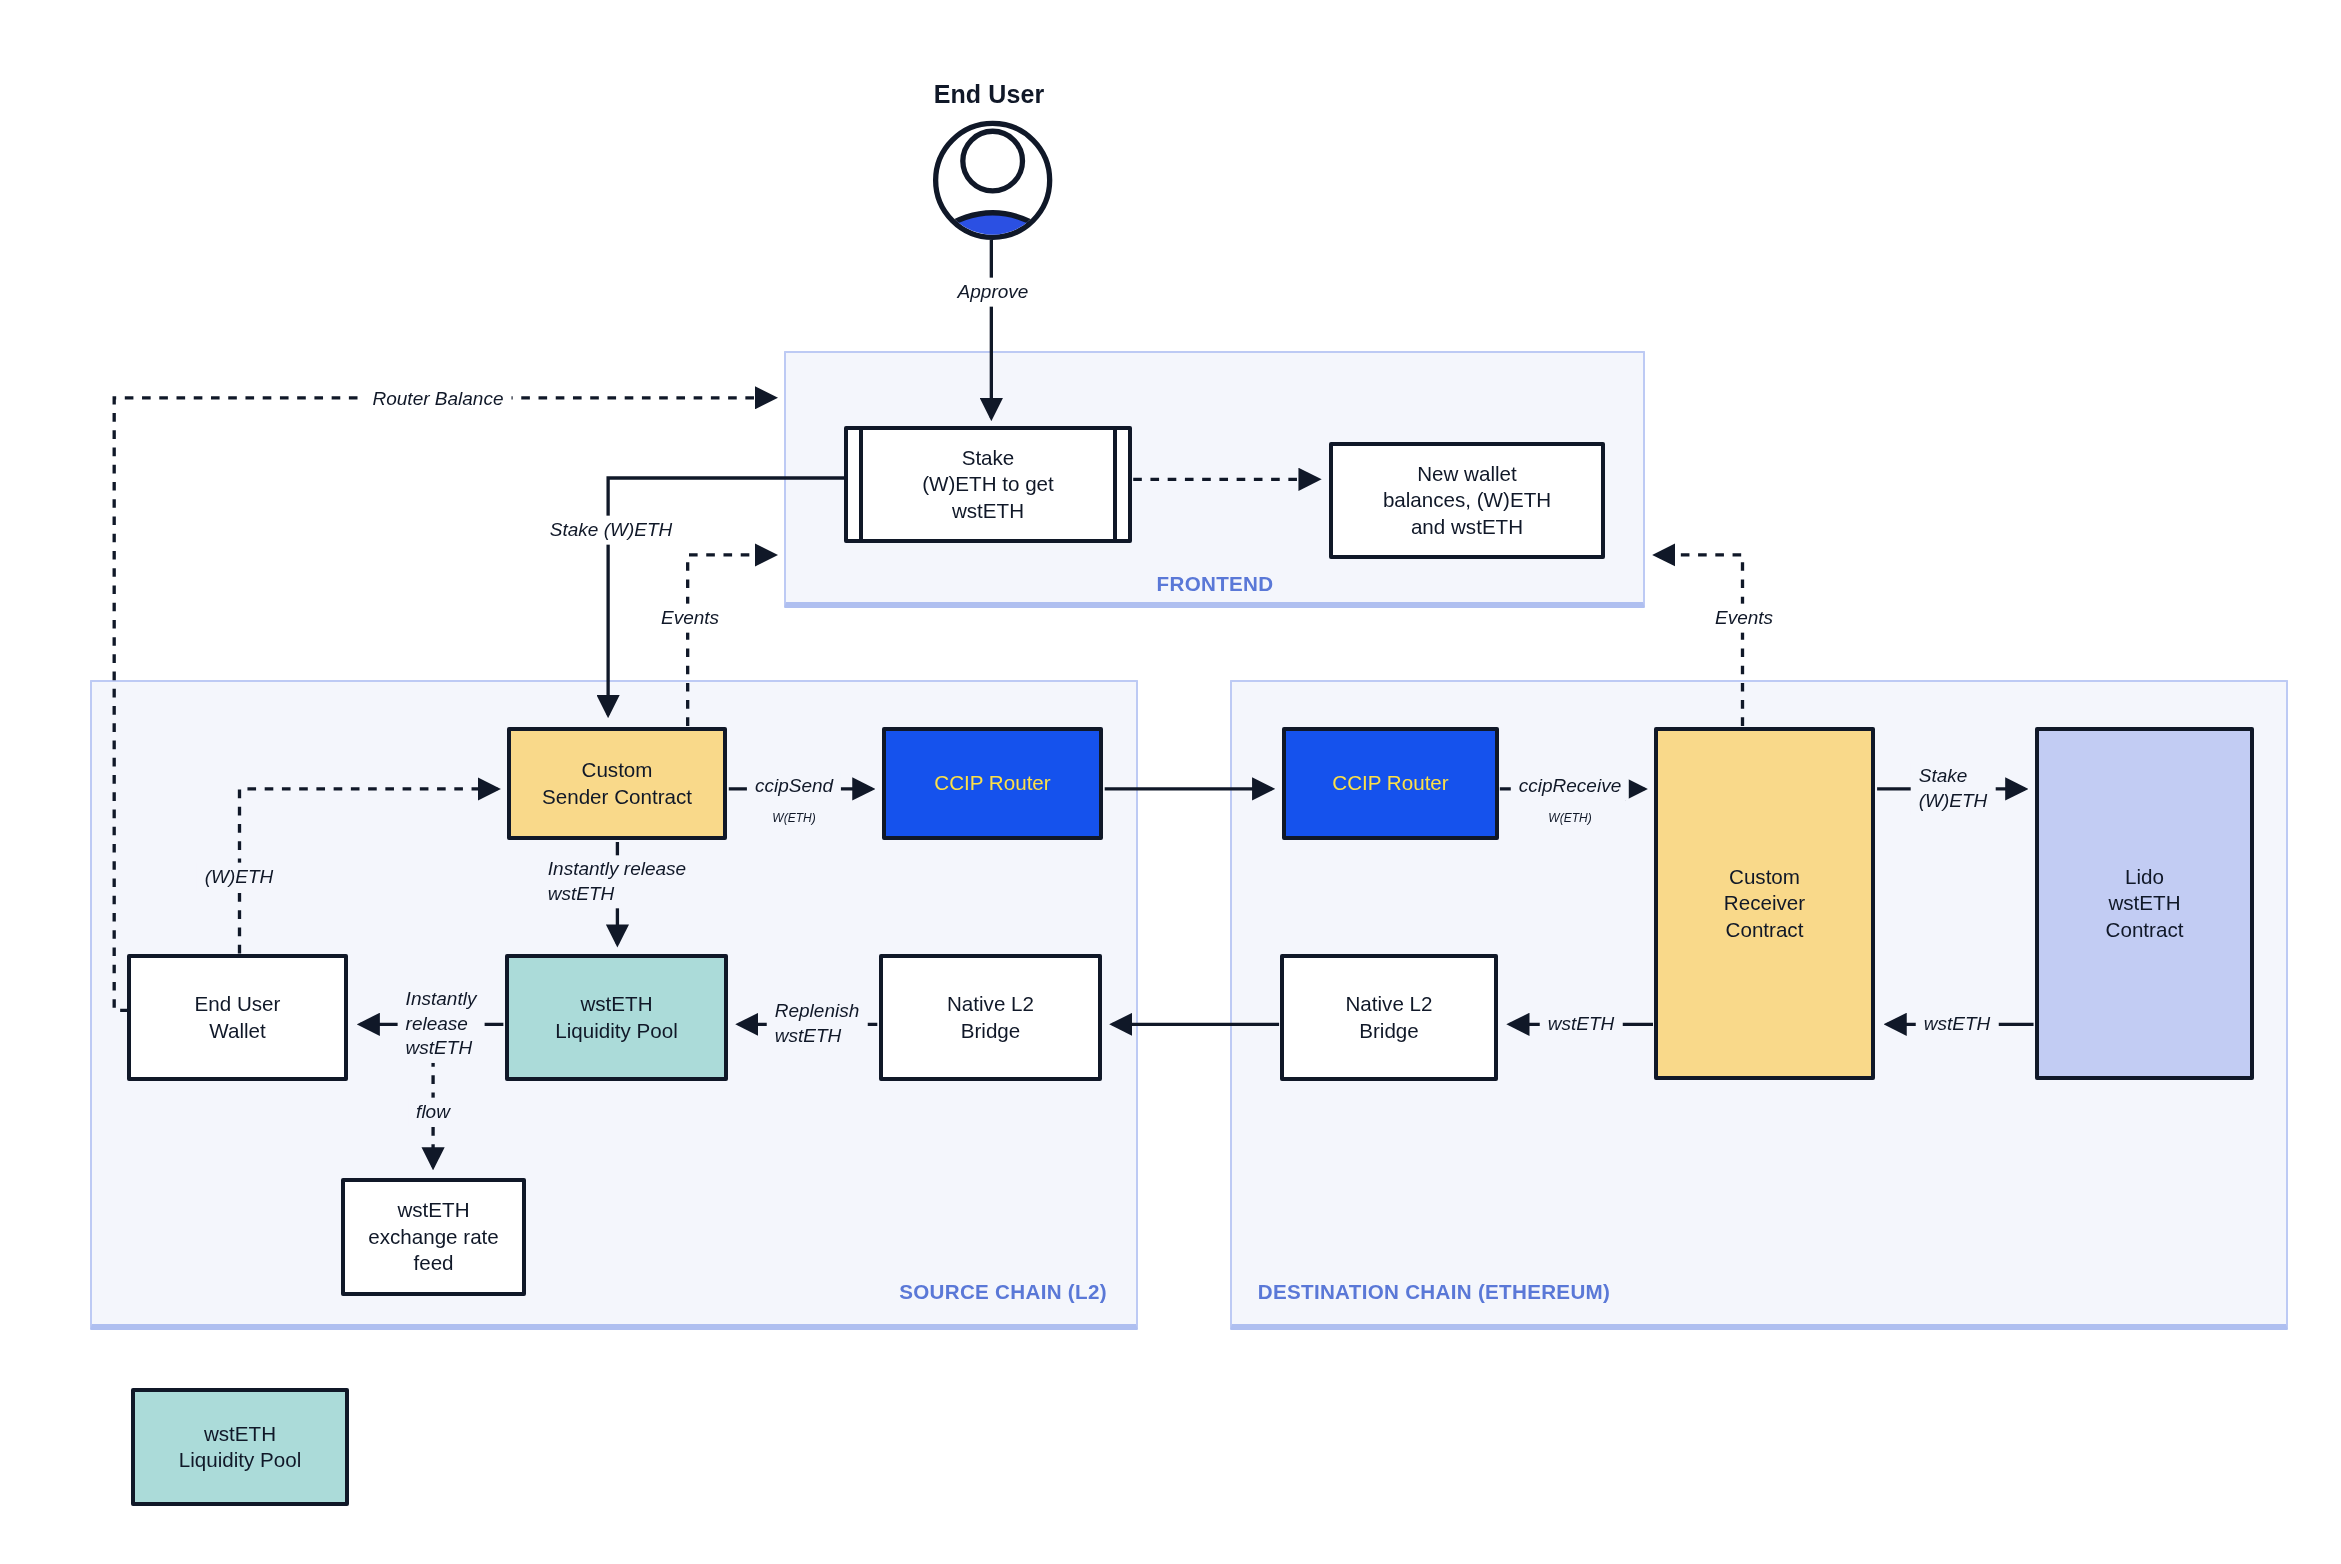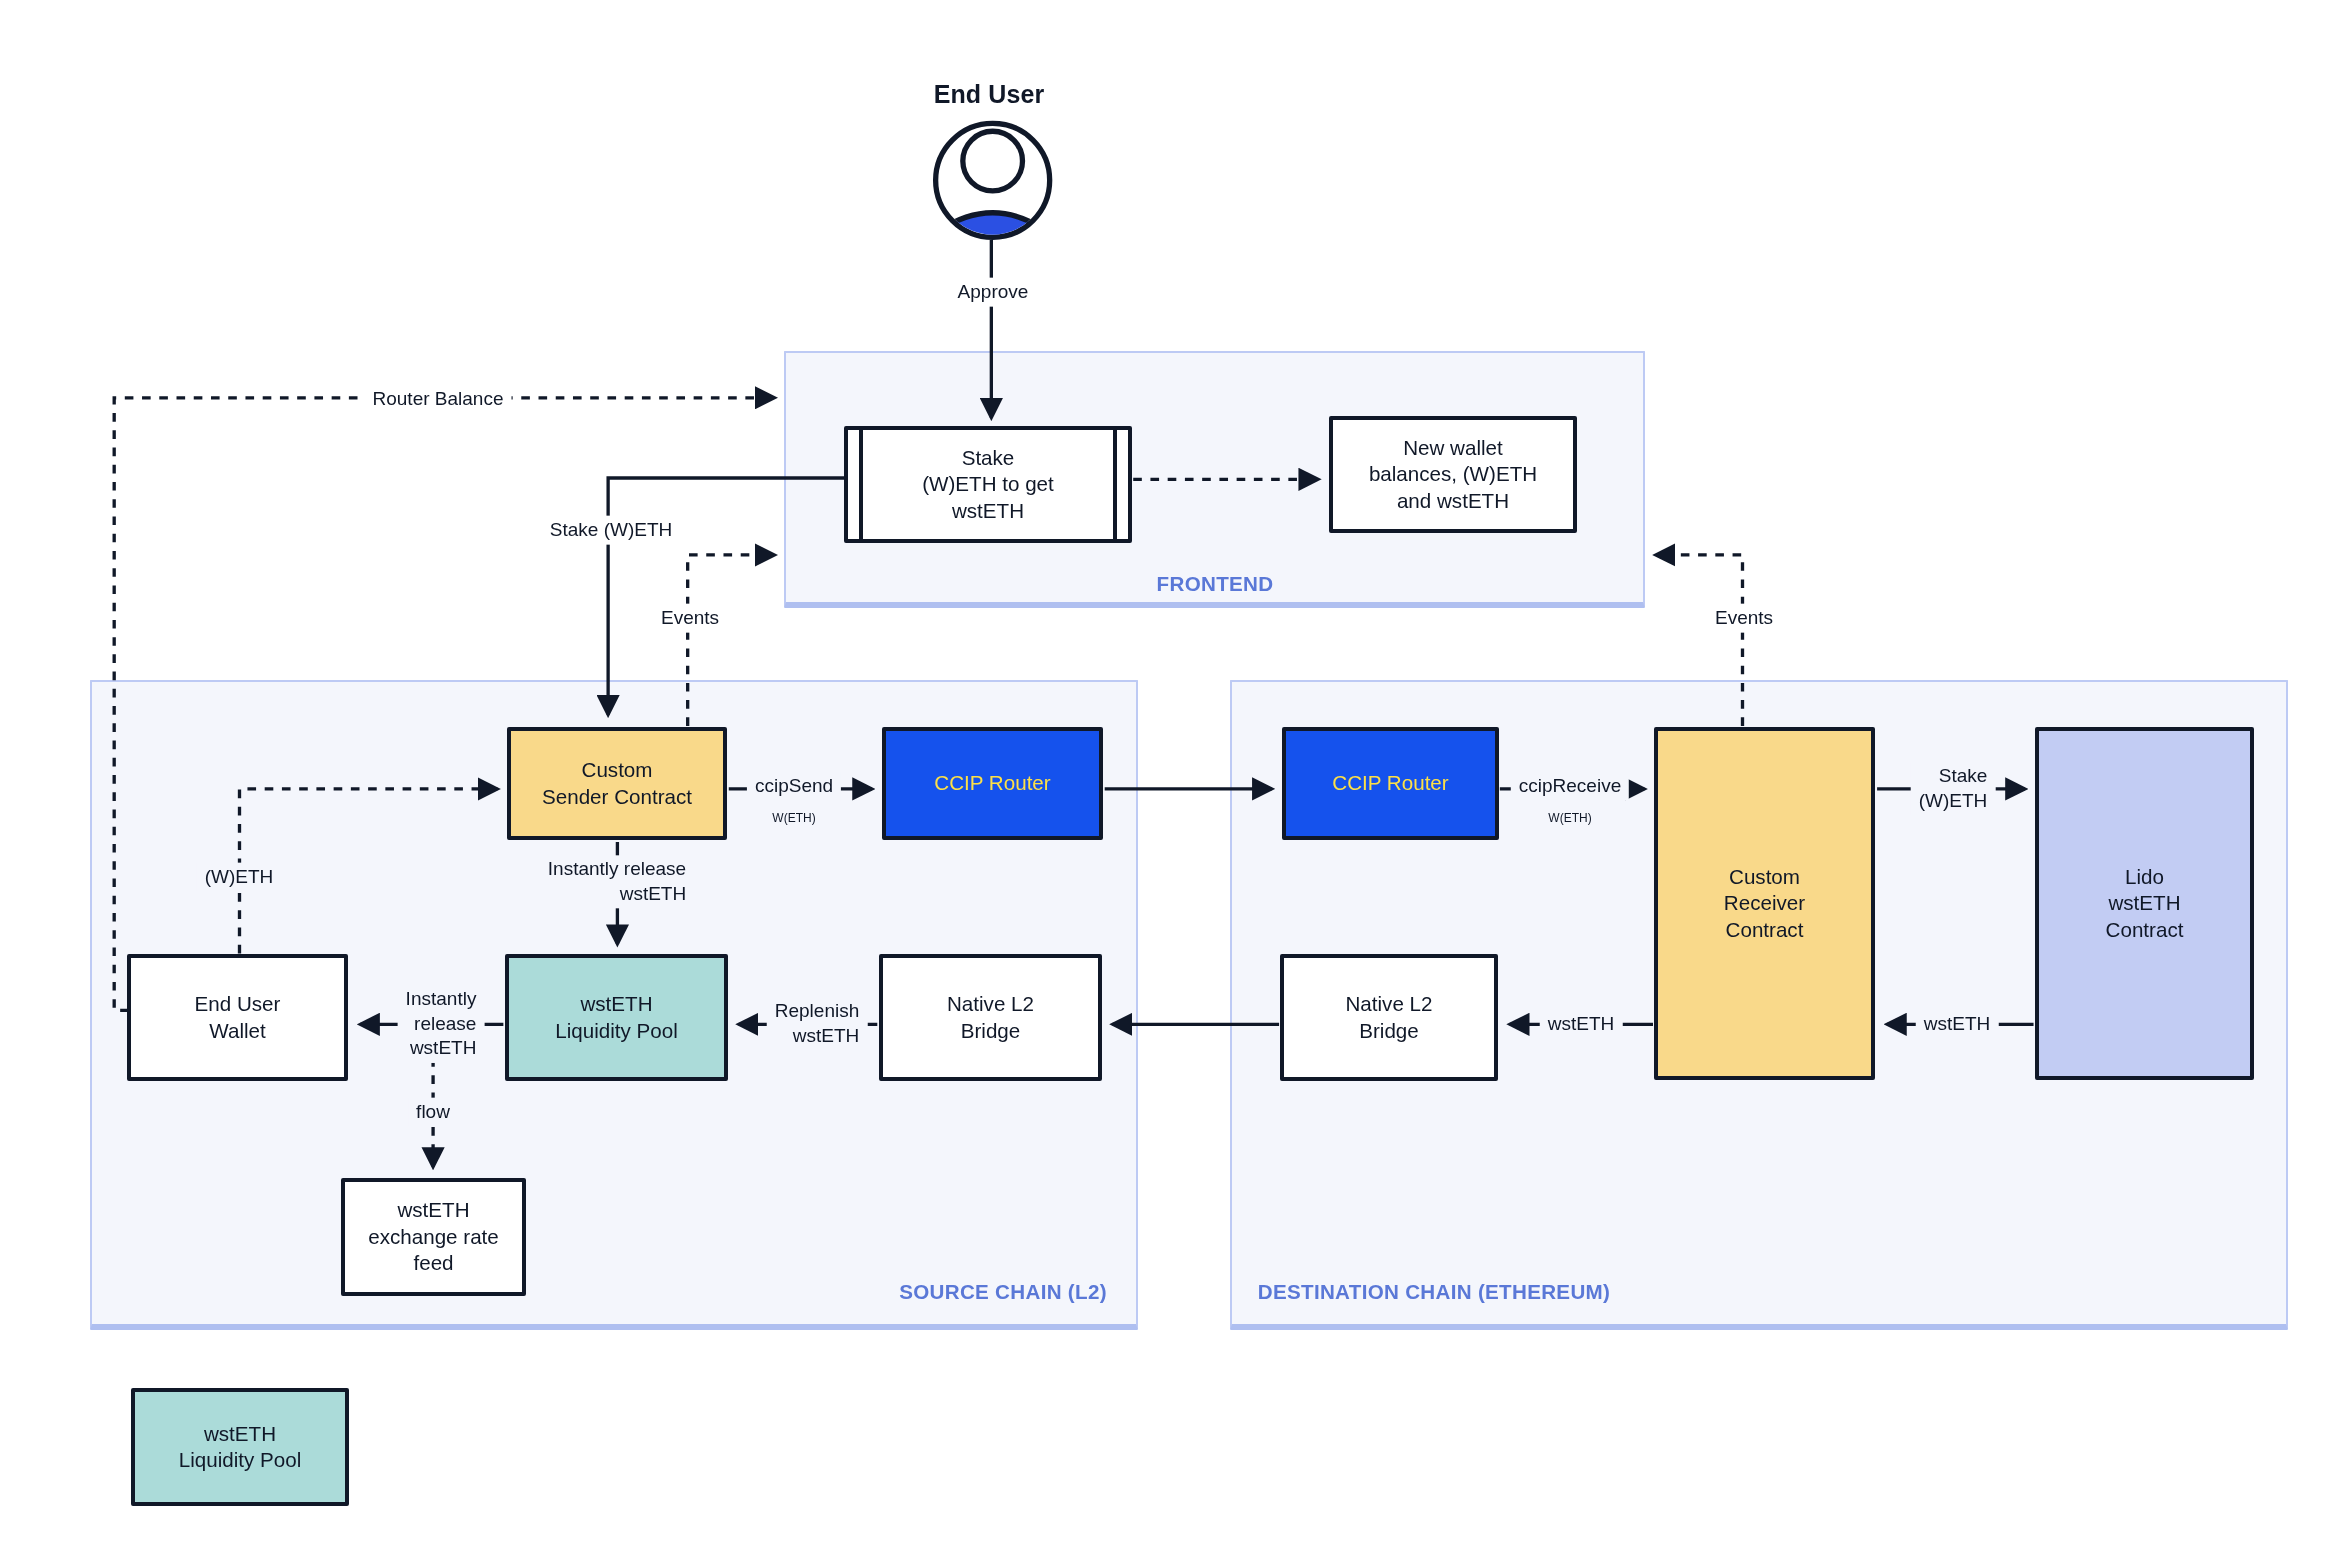--- a/index.html
+++ b/index.html
@@ -29,21 +29,21 @@
   
   .node{position:absolute;z-index:3;display:flex;align-items:center;justify-content:center;text-align:center;background:#fff;border:4px solid var(--ink);border-radius:2px;font-size:20.6px;line-height:1.28;white-space:pre-line}
   .node.yellow{background:var(--yellow)}
   .node.blue{background:var(--blue);color:#fde047}
   .node.teal{background:var(--teal)}
   .node.peri{background:var(--periwinkle)}
   .bar{position:absolute;top:0;bottom:0;width:4px;background:var(--ink)}
   .bar.l{left:10.6px}.bar.r{right:10.6px}
 
   
-  .elabel{position:absolute;z-index:4;transform:translate(-50%,-50%);font-size:19px;line-height:1.3;text-align:right;white-space:pre-line;padding:2px 8px;background:#fff}
+  .elabel{position:absolute;z-index:4;transform:translate(-50%,-50%);font-style:italic;font-size:19px;line-height:1.3;text-align:left;white-space:pre-line;padding:2px 8px;background:#fff}
   .elabel.on-panel{background:var(--panel)}
   .elabel.small{font-size:12px;padding:0.7px 5.3px}
 
   .big-title{position:absolute;transform:translate(-50%,-50%);font-weight:bold;font-size:25px;letter-spacing:0.1px;white-space:nowrap}
 
   .legend-note{position:absolute;transform:translate(0,-50%);font-size:20.6px;line-height:1.45;white-space:pre-line}
 </style>
 </head>
 <body>
 
@@ -99,21 +99,21 @@
   <div class="panel-label" style="left:1003px;top:1292px">SOURCE CHAIN (L2)</div>
   <div class="panel-label" style="left:1434px;top:1292px">DESTINATION CHAIN (ETHEREUM)</div>
 
   <div class="node" style="left:844px;top:426px;width:288px;height:117px">
     <span class="bar l"></span>
     <span class="bar r"></span>
     <span>Stake
 (W)ETH to get
 wstETH</span>
   </div>
-  <div class="node" style="left:1329px;top:416px;width:248px;height:117px">New wallet
+  <div class="node" style="left:1329px;top:442px;width:276px;height:117px">New wallet
 balances, (W)ETH
 and wstETH</div>
 
   <div class="node yellow" style="left:507px;top:727px;width:220px;height:113px">Custom
 Sender Contract</div>
   <div class="node blue" style="left:882px;top:727px;width:221px;height:113px">CCIP Router</div>
   <div class="node" style="left:127px;top:954px;width:221px;height:127px">End User
 Wallet</div>
   <div class="node teal" style="left:505px;top:954px;width:223px;height:127px">wstETH
 Liquidity Pool</div>

